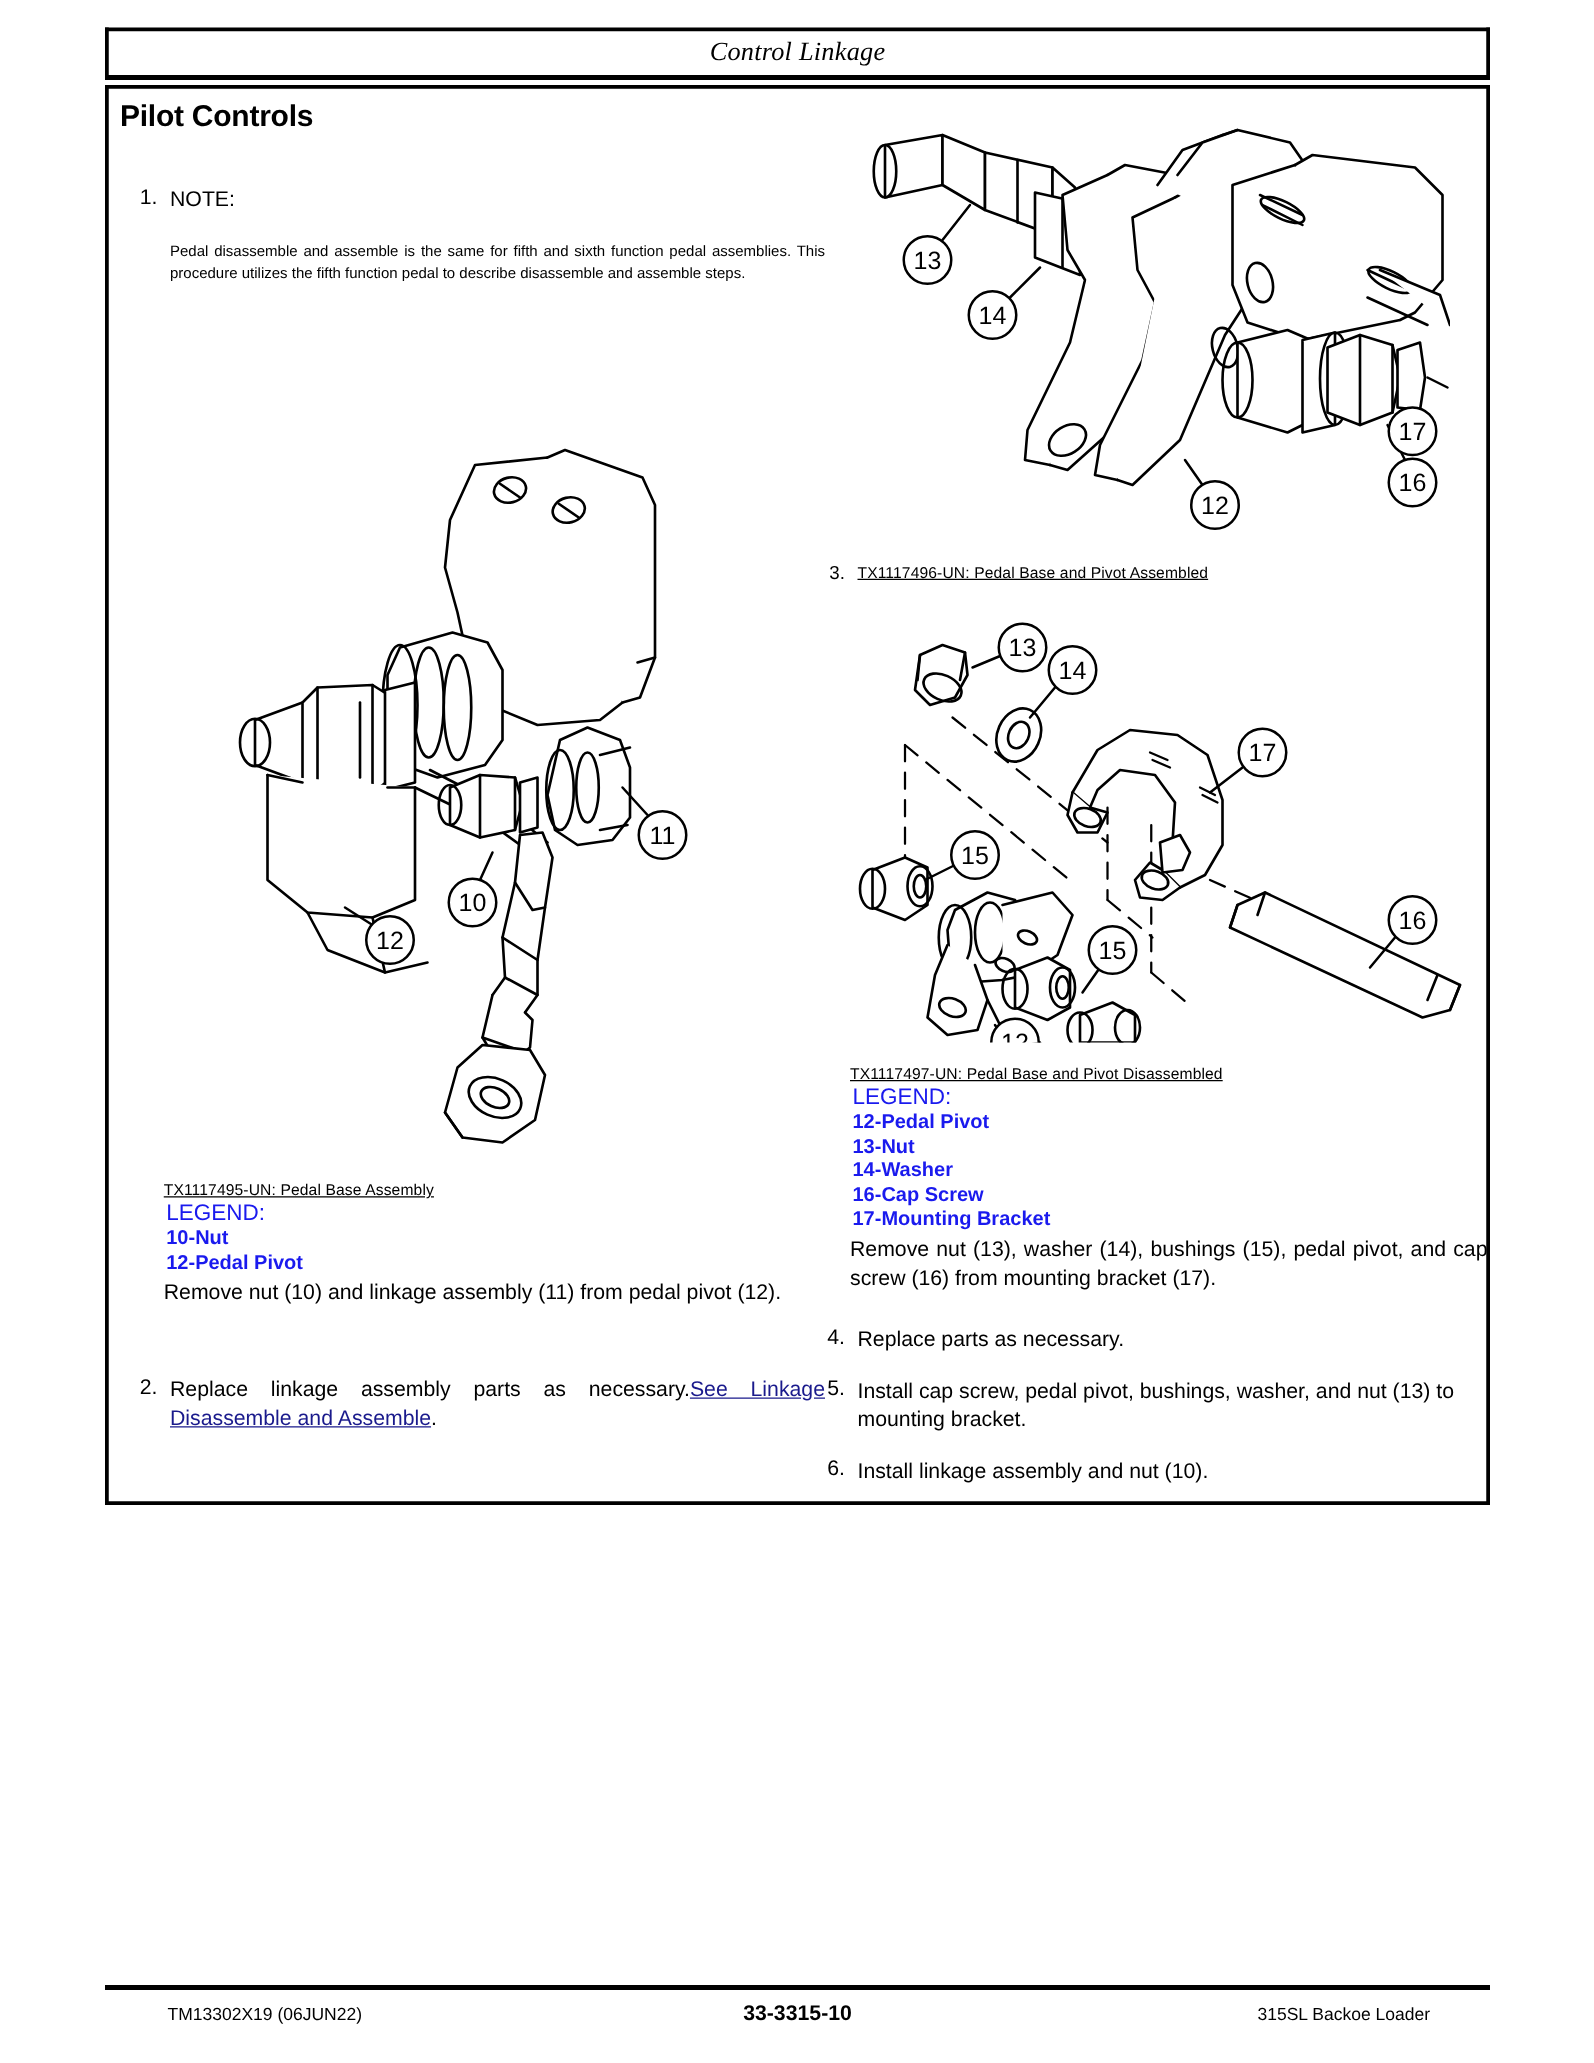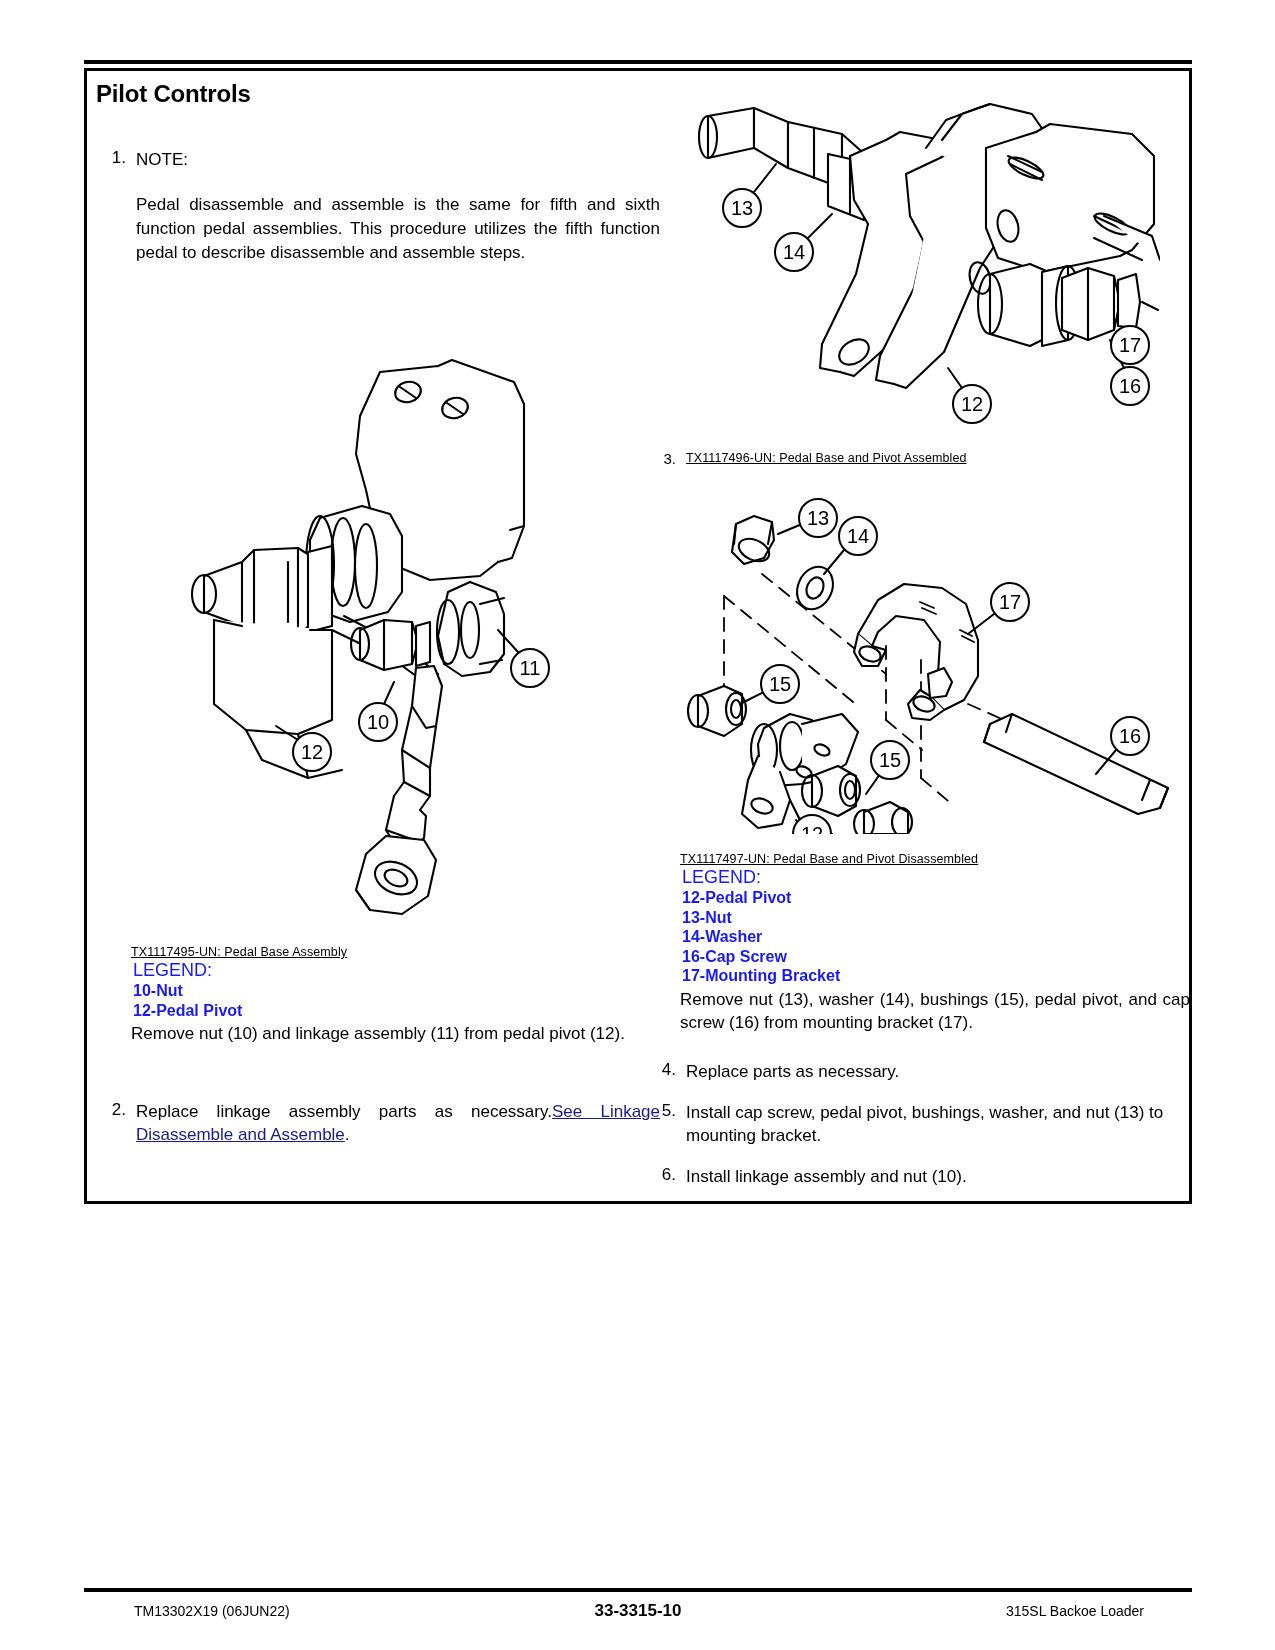--- a/index.html
+++ b/index.html
@@ -132,21 +132,21 @@
     flex: 1 1 auto;
     font-size: 17px;
     line-height: 1.36;
   }
   .justify { text-align: justify; }
   .note-label { font-size: 17px; }
   .note-para {
     margin-top: 22px;
     text-align: justify;
     text-justify: inter-word;
-    font-size: 17px;
+    font-size: 12px;
     line-height: 1.4;
   }
 
   .fig-caption {
     font-size: 12.5px;
     font-family: "Liberation Sans", sans-serif;
     color: #000;
     letter-spacing: 0.1px;
     text-decoration: underline;
   }
@@ -177,20 +177,23 @@
   .fig { position: absolute; }
   .fig svg { display: block; }
 
   
 </style>
 </head>
 <body>
 
 <div class="page">
 
+  <div class="header-band">
+    <div class="header-title">Control Linkage</div>
+  </div>
   <div class="header-rule"></div>
 
   <div class="body-box"></div>
 
   <div class="section-title">Pilot Controls</div>
 
   <div class="col-left">
 
     <div class="step">
       <div class="step-num">1.</div>

